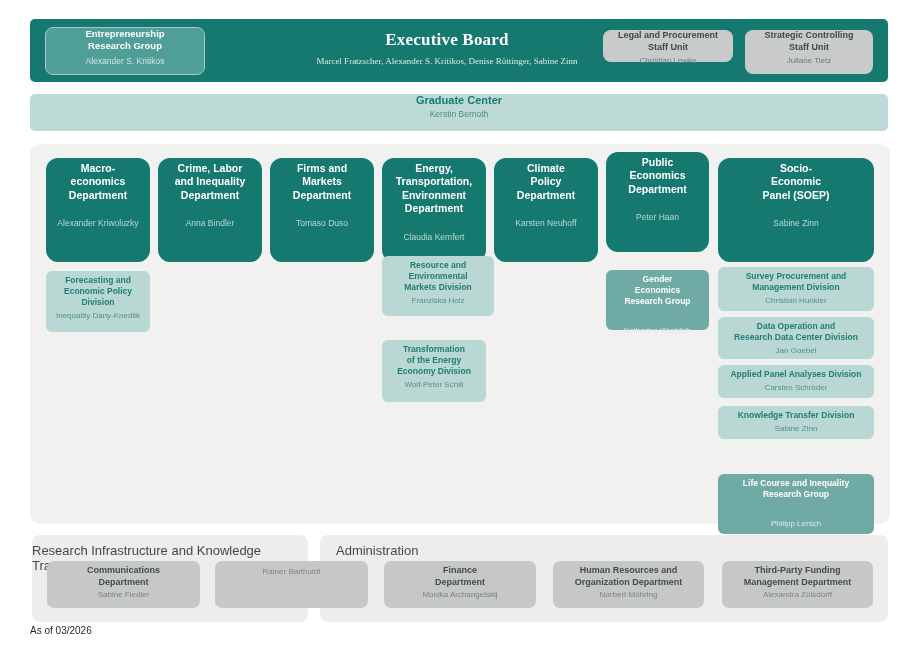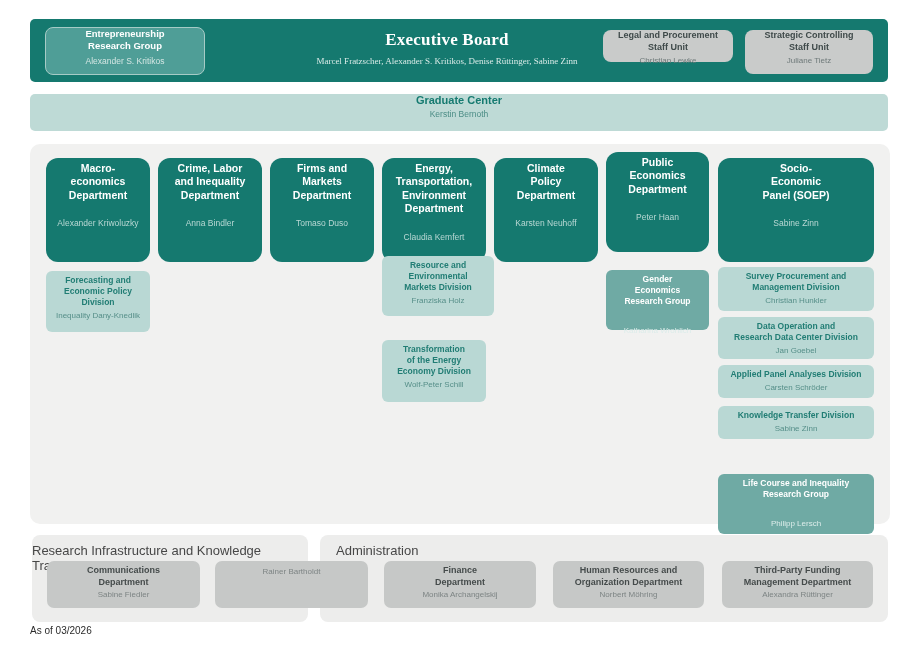--- a/index.html
+++ b/index.html
@@ -204,18 +204,18 @@
     <div class="n">Monika Archangelskij</div>
   </div>
   <div class="box bgray" style="left:553px;top:561px;width:151px;height:47px">
     <div class="t">Human Resources and
 Organization Department</div>
     <div class="n">Norbert Möhring</div>
   </div>
   <div class="box bgray" style="left:722px;top:561px;width:151px;height:47px">
     <div class="t">Third-Party Funding
 Management Department</div>
-    <div class="n">Alexandra Rüttinger</div>
+    <div class="n">Alexandra Zülsdorff</div>
   </div>
 
   <div class="footer" style="left:30px;top:625px">As of 03/2026</div>
 
 </div>
 
 </body></html>

